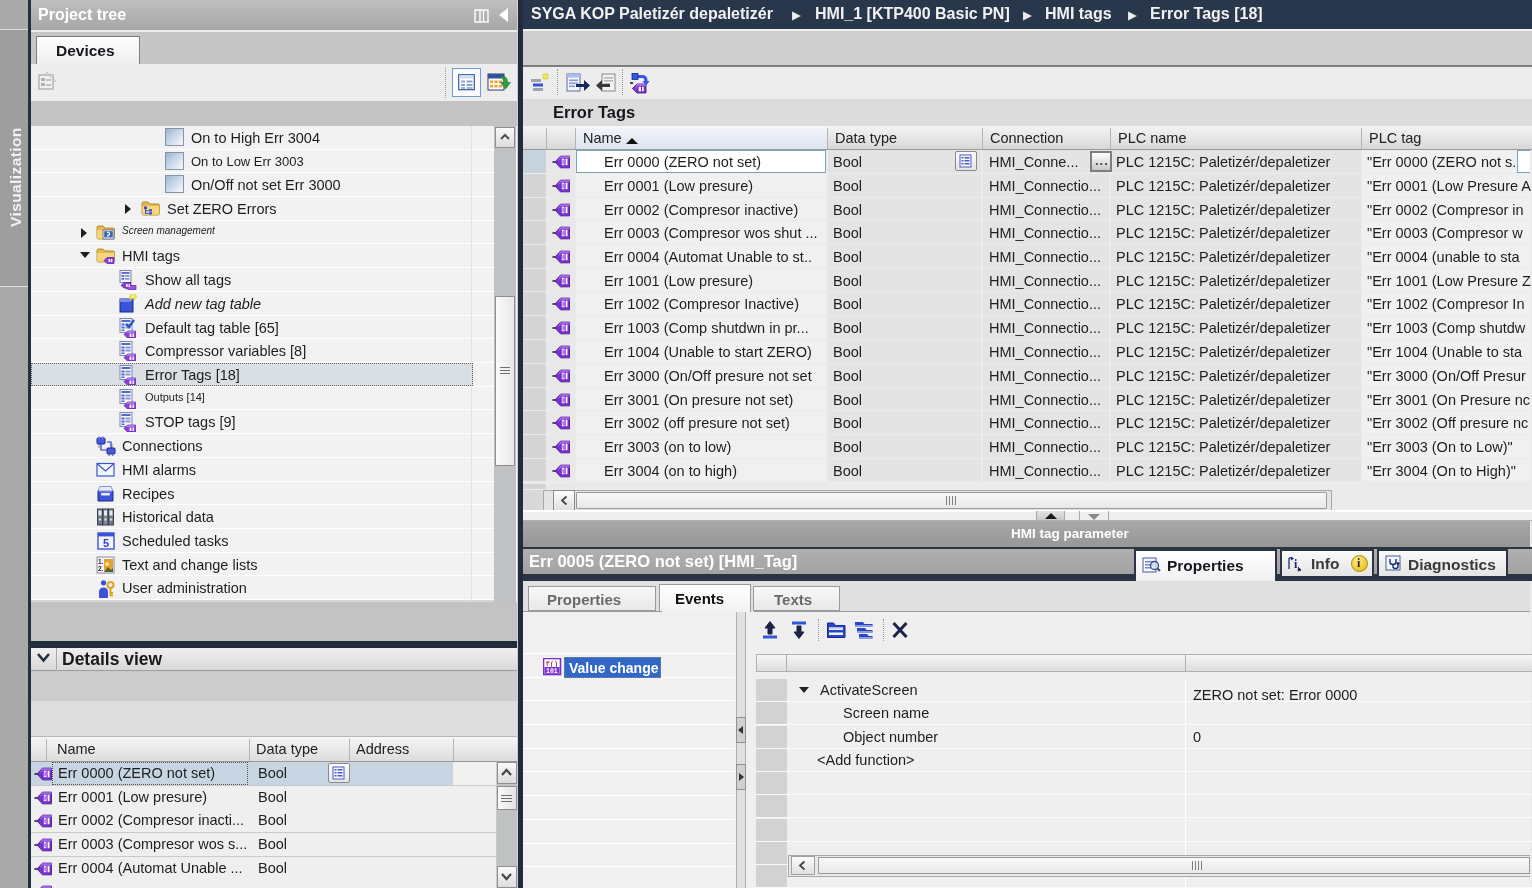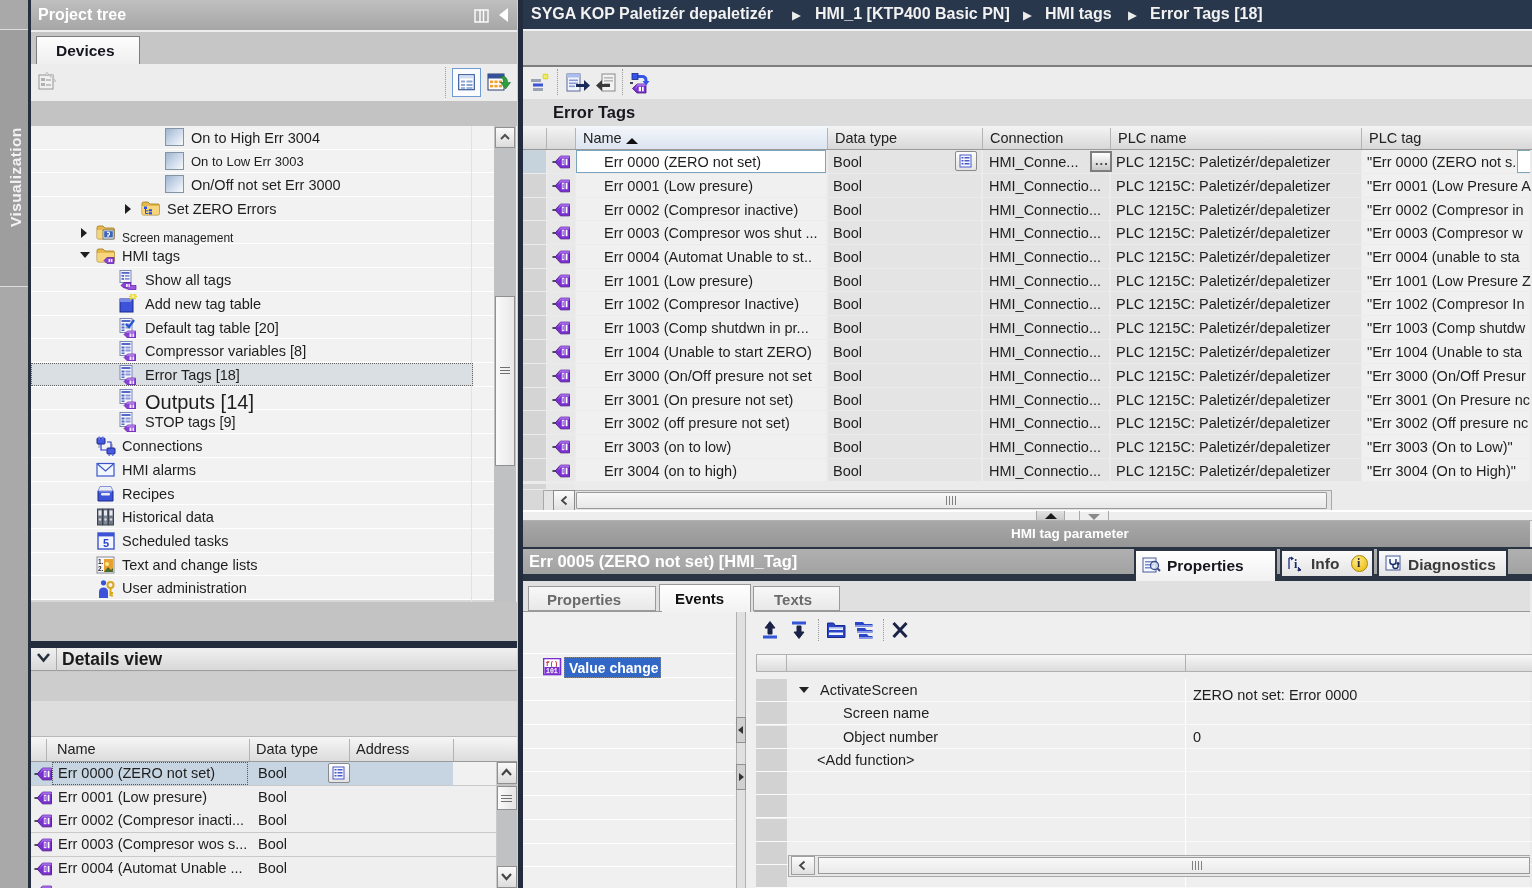--- a/index.html
+++ b/index.html
@@ -102,21 +102,21 @@
 
 <div class="a" style="left:0;top:117px;width:464px;height:1px;background:#ffffff;"></div>
 <div class="a" style="left:50px;top:102px;width:0;height:0;border-top:5px solid transparent;border-bottom:5px solid transparent;border-left:6px solid #1e1e1e;"></div>
 <svg class="a" style="left:65px;top:97px;" width="20" height="19" viewBox="0 0 20 19">
 <path d="M1 4.5 Q1 3 2.5 3 H7 L9 5 H17 Q18.5 5 18.5 6.5 V14.5 Q18.5 16 17 16 H2.5 Q1 16 1 14.5 Z" fill="#e8b84a" stroke="#9a7a1a" stroke-width="0.8"></path>
 <path d="M1.2 7 H18.3 V14.5 Q18.3 15.8 17 15.8 H2.5 Q1.2 15.8 1.2 14.5 Z" fill="#f6d57c"></path>
 <rect x="7" y="7" width="11" height="9" fill="#e8eef5" stroke="#5a6a7a" stroke-width="0.8"></rect>
         <rect x="8.2" y="8.2" width="8.6" height="6.2" fill="#3a62b8"></rect>
         <path d="M11 9.5 q2 -1 2.5 1 q0.5 2 -1.5 1.5 l0 2" stroke="#fff" stroke-width="1.1" fill="none"></path>
       </svg>
-<div class="a tx" style="left:91px;top:105px;font-size:12px;">Screen management</div>
+<div class="a tx" style="left:91px;top:99px;font-size:10px;font-style:italic;">Screen management</div>
 
 <div class="a" style="left:0;top:141px;width:464px;height:1px;background:#ffffff;"></div>
 <div class="a" style="left:49px;top:126px;width:0;height:0;border-left:5px solid transparent;border-right:5px solid transparent;border-top:6px solid #1e1e1e;"></div>
 <svg class="a" style="left:65px;top:120px;" width="20" height="19" viewBox="0 0 20 19">
 <path d="M1 4.5 Q1 3 2.5 3 H7 L9 5 H17 Q18.5 5 18.5 6.5 V14.5 Q18.5 16 17 16 H2.5 Q1 16 1 14.5 Z" fill="#e8b84a" stroke="#9a7a1a" stroke-width="0.8"></path>
 <path d="M1.2 7 H18.3 V14.5 Q18.3 15.8 17 15.8 H2.5 Q1.2 15.8 1.2 14.5 Z" fill="#f6d57c"></path>
 <path d="M8 14.5 L11 11.5 h7 v6 h-7 Z" fill="#8a40d8" stroke="#5a1a9a" stroke-width="0.7"></path>
 <rect x="12.5" y="13" width="1.8" height="3" fill="#f0e8ff"></rect>
         <rect x="15" y="13" width="1.4" height="3" fill="#f0e8ff"></rect>
       </svg>
@@ -139,38 +139,38 @@
 
 <div class="a" style="left:0;top:189px;width:464px;height:1px;background:#ffffff;"></div>
 <svg class="a" style="left:88px;top:168px;" width="20" height="20" viewBox="0 0 20 20">
 <rect x="1" y="5" width="13" height="13" fill="#3c52d8" stroke="#1a2a88"></rect>
 <path d="M1 5 h13 l-2.5 3 h-10.5 Z" fill="#7a8ae8"></path>
 <g stroke="#e8d820" stroke-width="1.6">
           <path d="M14 4.5 v-4 M14 2.5 h-4 M14 2.5 h4 M11.2 -0.3 l5.6 5.6 M16.8 -0.3 l-5.6 5.6"></path>
         </g>
 <circle cx="14" cy="2.5" r="1.6" fill="#f8f0a0"></circle>
 </svg>
-<div class="a tx" style="left:114px;top:170px;font-size:14.5px;">Add new tag table</div>
+<div class="a tx" style="left:114px;top:170px;font-size:14.5px;font-style:italic;">Add new tag table</div>
 
 <div class="a" style="left:0;top:212px;width:464px;height:1px;background:#ffffff;"></div>
 <svg class="a" style="left:88px;top:192px;" width="20" height="20" viewBox="0 0 20 20">
 <rect x="1" y="0.5" width="12" height="14" fill="#f4f6fb" stroke="#7a88b8"></rect>
 <rect x="2.5" y="2" width="9" height="2" fill="#5568c8"></rect>
 <rect x="2.5" y="5.5" width="3" height="2" fill="#5568c8"></rect>
         <rect x="6.5" y="5.5" width="5" height="2" fill="#8a96d8"></rect>
 <rect x="2.5" y="8.5" width="3" height="2" fill="#5568c8"></rect>
         <rect x="6.5" y="8.5" width="5" height="2" fill="#8a96d8"></rect>
 <rect x="2.5" y="11.5" width="3" height="1.5" fill="#5568c8"></rect>
         <path d="M7 6 L10 9 L15 2" stroke="#2255cc" stroke-width="2.2" fill="none"></path>
         <path d="M5 16.5 L8.5 13 h8 v7 h-8 Z" fill="#8a40d8" stroke="#5a1a9a" stroke-width="0.7"></path>
 <path d="M8.5 13 h8 l-1.5 2 h-8 Z" fill="#b07ae8" opacity="0.9"></path>
 <rect x="10.5" y="15.5" width="2" height="3.5" fill="#f0e8ff"></rect>
         <rect x="13.5" y="15.5" width="1.6" height="3.5" fill="#f0e8ff"></rect>
 </svg>
-<div class="a tx" style="left:114px;top:194px;font-size:14.5px;">Default tag table [20]</div>
+<div class="a tx" style="left:114px;top:194px;font-size:14.5px;">Default tag table [65]</div>
 
 <div class="a" style="left:0;top:236px;width:464px;height:1px;background:#ffffff;"></div>
 <svg class="a" style="left:88px;top:215px;" width="20" height="20" viewBox="0 0 20 20">
 <rect x="1" y="0.5" width="12" height="14" fill="#f4f6fb" stroke="#7a88b8"></rect>
 <rect x="2.5" y="2" width="9" height="2" fill="#5568c8"></rect>
 <rect x="2.5" y="5.5" width="3" height="2" fill="#5568c8"></rect>
         <rect x="6.5" y="5.5" width="5" height="2" fill="#8a96d8"></rect>
 <rect x="2.5" y="8.5" width="3" height="2" fill="#5568c8"></rect>
         <rect x="6.5" y="8.5" width="5" height="2" fill="#8a96d8"></rect>
 <rect x="2.5" y="11.5" width="3" height="1.5" fill="#5568c8"></rect>
@@ -205,21 +205,21 @@
 <rect x="2.5" y="5.5" width="3" height="2" fill="#5568c8"></rect>
         <rect x="6.5" y="5.5" width="5" height="2" fill="#8a96d8"></rect>
 <rect x="2.5" y="8.5" width="3" height="2" fill="#5568c8"></rect>
         <rect x="6.5" y="8.5" width="5" height="2" fill="#8a96d8"></rect>
 <rect x="2.5" y="11.5" width="3" height="1.5" fill="#5568c8"></rect>
         <path d="M5 16.5 L8.5 13 h8 v7 h-8 Z" fill="#8a40d8" stroke="#5a1a9a" stroke-width="0.7"></path>
 <path d="M8.5 13 h8 l-1.5 2 h-8 Z" fill="#b07ae8" opacity="0.9"></path>
 <rect x="10.5" y="15.5" width="2" height="3.5" fill="#f0e8ff"></rect>
         <rect x="13.5" y="15.5" width="1.6" height="3.5" fill="#f0e8ff"></rect>
 </svg>
-<div class="a tx" style="left:114px;top:265px;font-size:20px;">Outputs [14]</div>
+<div class="a tx" style="left:114px;top:265px;font-size:11px;">Outputs [14]</div>
 
 <div class="a" style="left:0;top:307px;width:464px;height:1px;background:#ffffff;"></div>
 <svg class="a" style="left:88px;top:286px;" width="20" height="20" viewBox="0 0 20 20">
 <rect x="1" y="0.5" width="12" height="14" fill="#f4f6fb" stroke="#7a88b8"></rect>
 <rect x="2.5" y="2" width="9" height="2" fill="#5568c8"></rect>
 <rect x="2.5" y="5.5" width="3" height="2" fill="#5568c8"></rect>
         <rect x="6.5" y="5.5" width="5" height="2" fill="#8a96d8"></rect>
 <rect x="2.5" y="8.5" width="3" height="2" fill="#5568c8"></rect>
         <rect x="6.5" y="8.5" width="5" height="2" fill="#8a96d8"></rect>
 <rect x="2.5" y="11.5" width="3" height="1.5" fill="#5568c8"></rect>

